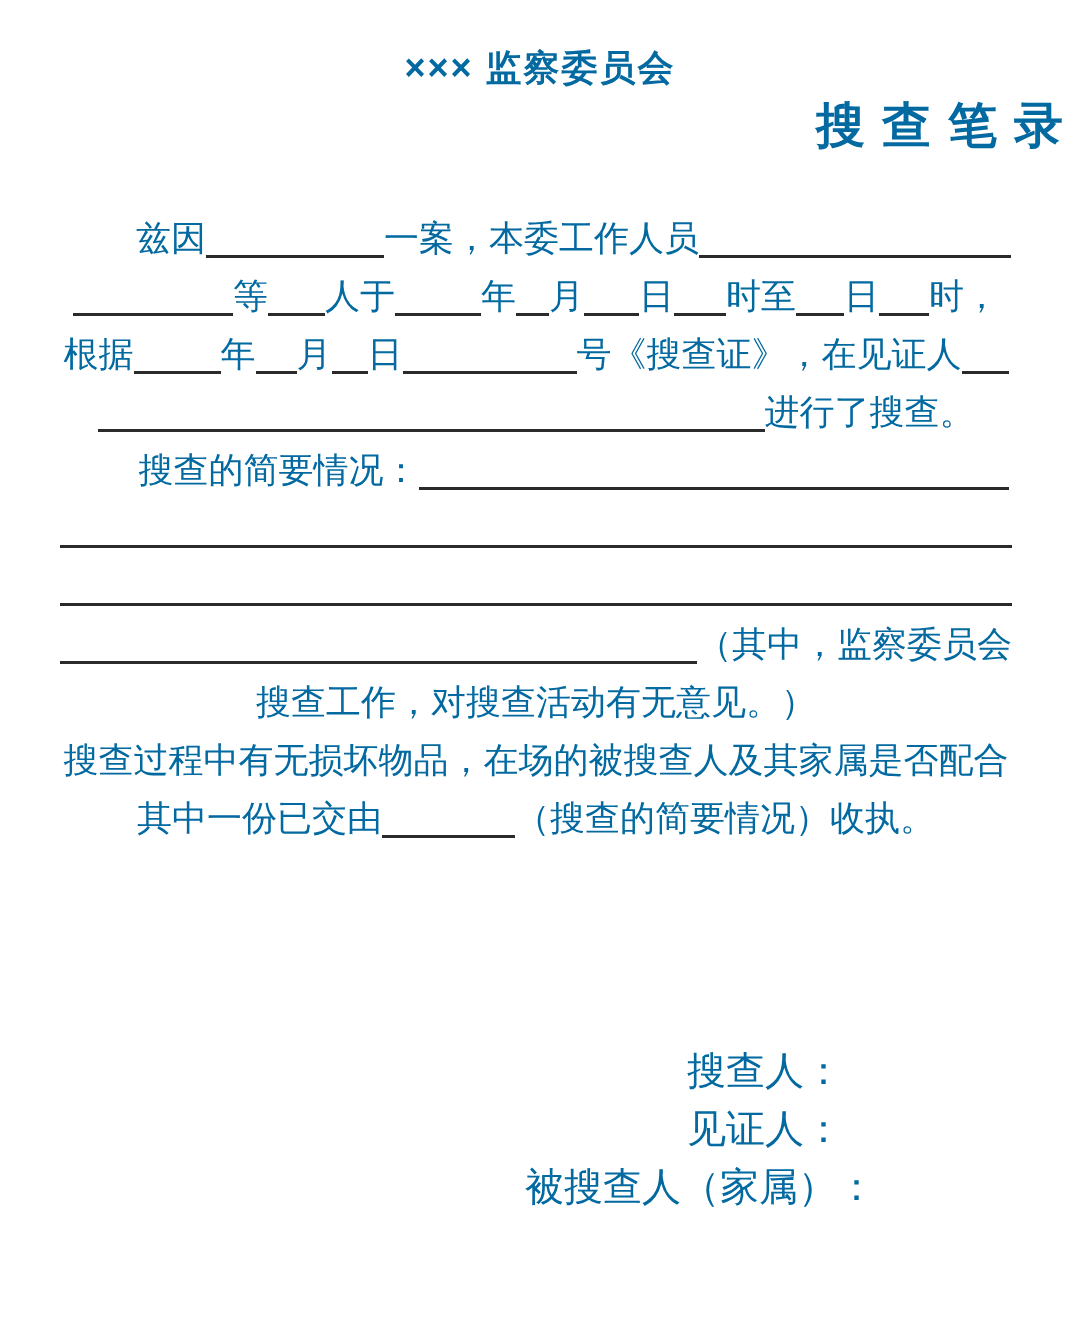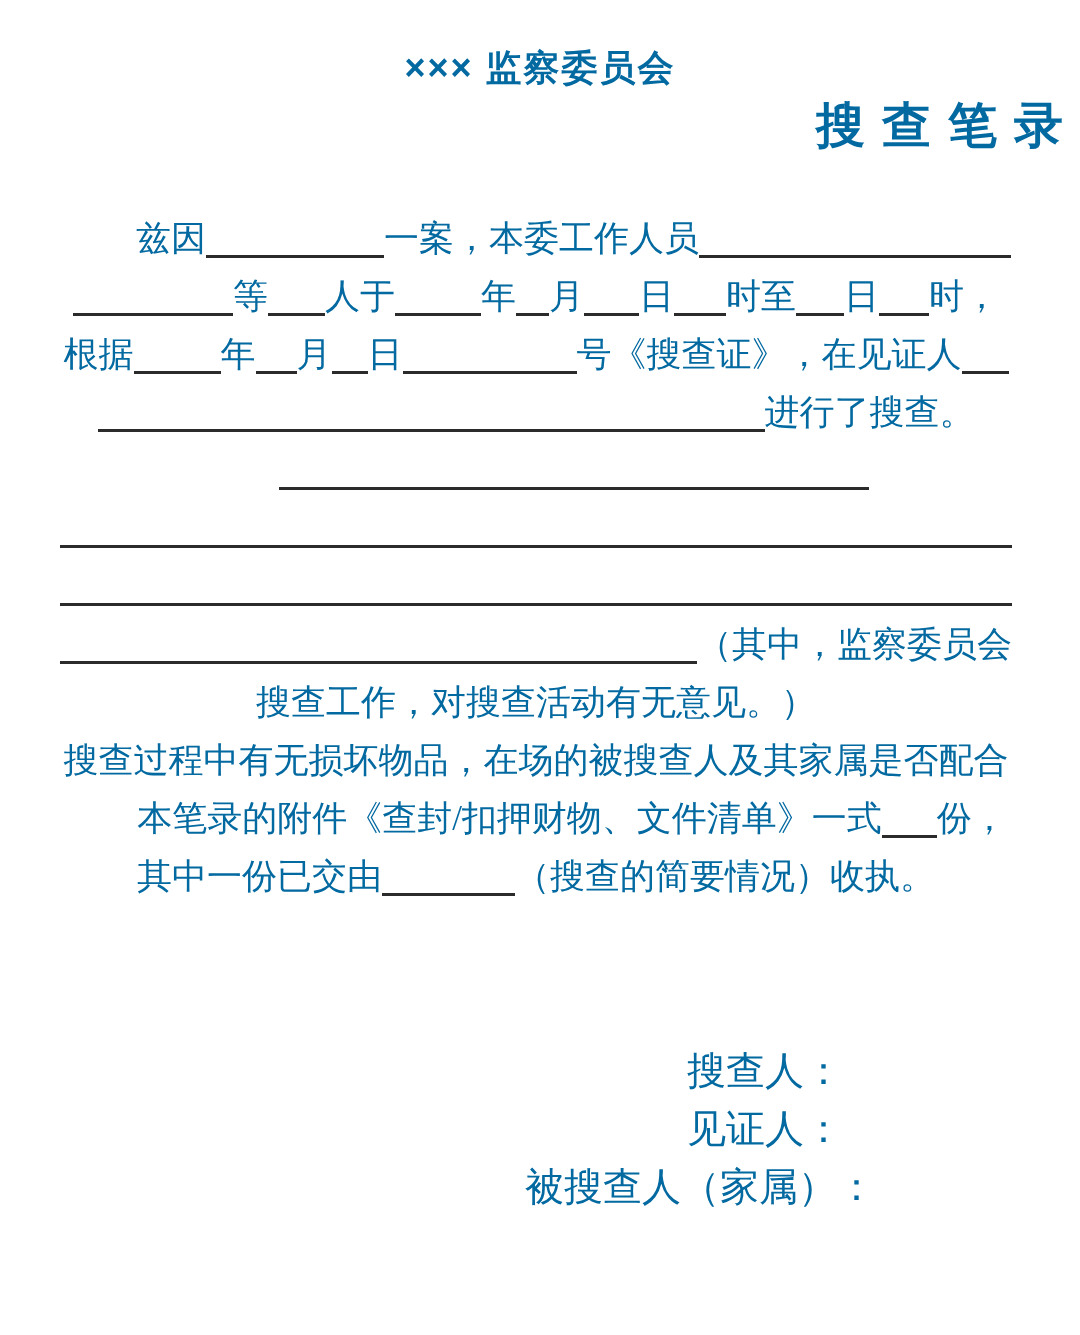--- a/index.html
+++ b/index.html
@@ -55,27 +55,26 @@
 
   <div class="org-title">××× 监察委员会</div>
 
   <div class="doc-title">搜查笔录</div>
 
   <div class="body-lines" id="body-lines">
       <div class="fline"><span class="sp" style="width: 75px;"></span><span class="t">兹因</span><span class="blank" style="width: 178px;"></span><span class="t">一案，本委工作人员</span><span class="blank" style="width: 312px;"></span></div>
       <div class="fline"><span class="blank" style="width: 160px;"></span><span class="t">等</span><span class="blank" style="width: 57px;"></span><span class="t">人于</span><span class="blank" style="width: 86px;"></span><span class="t">年</span><span class="blank" style="width: 33px;"></span><span class="t">月</span><span class="blank" style="width: 55px;"></span><span class="t">日</span><span class="blank" style="width: 52px;"></span><span class="t">时至</span><span class="blank" style="width: 48px;"></span><span class="t">日</span><span class="blank" style="width: 50px;"></span><span class="t">时，</span></div>
       <div class="fline"><span class="t">根据</span><span class="blank" style="width: 87px;"></span><span class="t">年</span><span class="blank" style="width: 41px;"></span><span class="t">月</span><span class="blank" style="width: 36px;"></span><span class="t">日</span><span class="blank" style="width: 174px;"></span><span class="t">号《搜查证》，在见证人</span><span class="blank" style="width: 47px;"></span></div>
       <div class="fline"><span class="blank" style="width: 667px;"></span><span class="t">进行了搜查。</span></div>
-      <div class="fline"><span class="sp" style="width: 75px;"></span><span class="blank" style="width: 590px;"></span></div>
+      <div class="fline"><span class="sp" style="width: 75px;"></span><span class="t">搜查的简要情况：</span><span class="blank" style="width: 590px;"></span></div>
       <div class="fline"><span class="blank" style="width: 952px;"></span></div>
       <div class="fline"><span class="blank" style="width: 952px;"></span></div>
       <div class="fline"><span class="blank" style="width: 637px;"></span><span class="t">（其中，监察委员会</span></div>
       <div class="fline"><span class="t">搜查工作，对搜查活动有无意见。）</span></div>
       <div class="fline"><span class="t">搜查过程中有无损坏物品，在场的被搜查人及其家属是否配合</span></div>
-      <div class="fline"><span class="sp" style="width: 72px;"></span><span class="t">本笔录的附件《查封/扣押财物、文件清单》一式</span><span class="blank" style="width: 55px;"></span><span class="t">份，</span></div>
       <div class="fline"><span class="t">其中一份已交由</span><span class="blank" style="width: 133px;"></span><span class="t">（搜查的简要情况）收执。</span></div>
     </div>
 
   <div class="sig sig-searcher">搜查人：</div>
 
   <div class="sig sig-witness">见证人：</div>
 
   <div class="sig sig-searched">被搜查人（家属）：</div>
 
 

